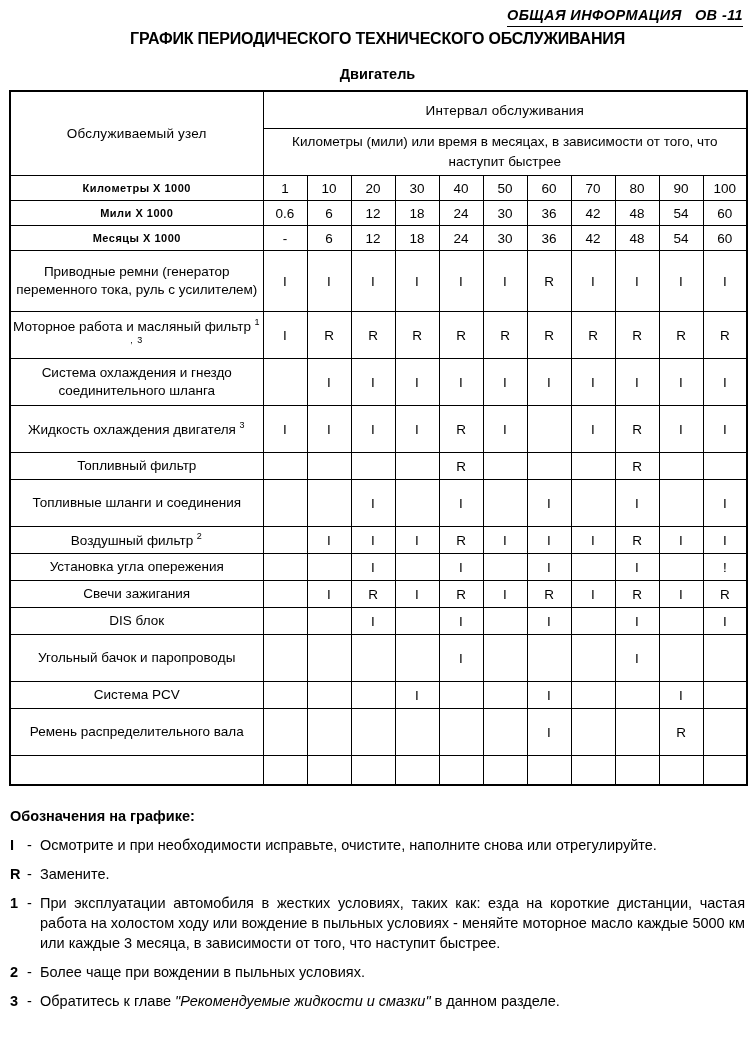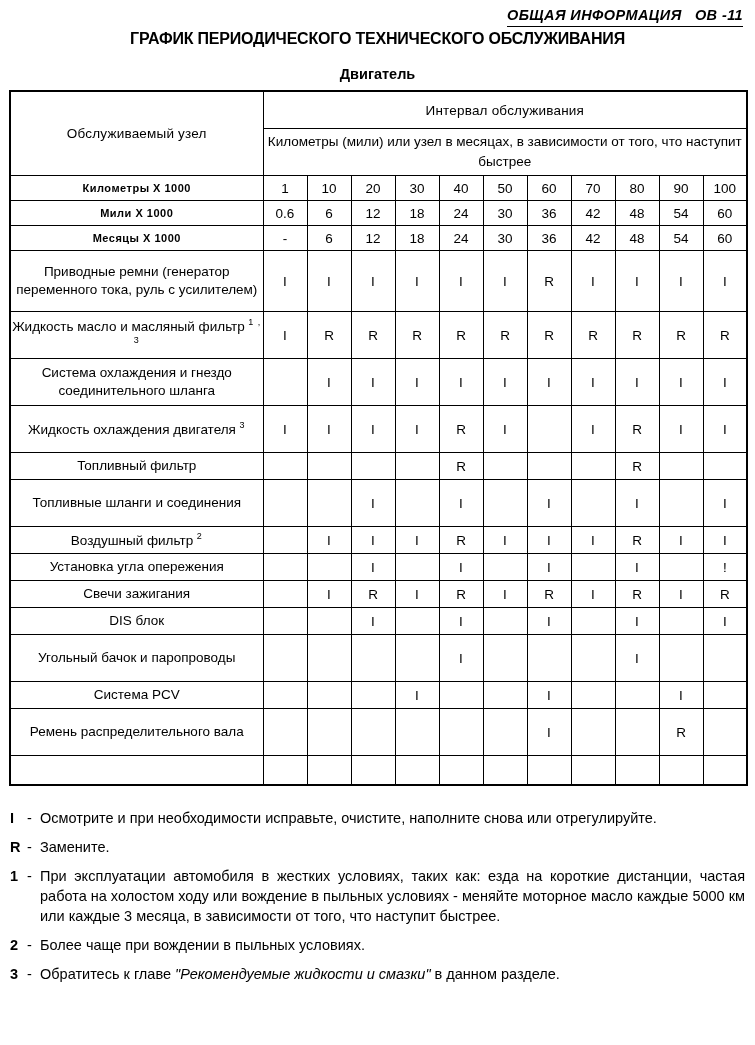--- a/index.html
+++ b/index.html
@@ -180,21 +180,21 @@
       <col class="col-n">
         <col class="col-n">
         <col class="col-n">
     </colgroup>
     <thead>
       <tr>
         <th class="hdr-item" rowspan="2">Обслуживаемый узел</th>
         <th class="hdr-interval" colspan="11">Интервал обслуживания</th>
       </tr>
       <tr>
-        <td class="hdr-note" colspan="11">Километры (мили) или узел в месяцах, в зависимости от того, что наступит быстрее</td>
+        <td class="hdr-note" colspan="11">Километры (мили) или время в месяцах, в зависимости от того, что наступит быстрее</td>
       </tr>
     </thead>
     <tbody id="sched-body">
         <tr>
           <td class="rowlabel bold">Километры X 1000</td>
           <td class="numcell">1</td>
           <td class="numcell">10</td>
           <td class="numcell">20</td>
           <td class="numcell">30</td>
           <td class="numcell">40</td>
@@ -241,21 +241,21 @@
           <td class="mark">I</td>
           <td class="mark">I</td>
           <td class="mark">I</td>
           <td class="mark">R</td>
           <td class="mark">I</td>
           <td class="mark">I</td>
           <td class="mark">I</td>
           <td class="mark">I</td>
         </tr>
         <tr>
-          <td class="rowlabel r-med"><span>Жидкость масло и масляный фильтр</span><sup class="fn"> 1 , 3</sup></td>
+          <td class="rowlabel r-med"><span>Моторное работа и масляный фильтр</span><sup class="fn"> 1 , 3</sup></td>
           <td class="mark">I</td>
           <td class="mark">R</td>
           <td class="mark">R</td>
           <td class="mark">R</td>
           <td class="mark">R</td>
           <td class="mark">R</td>
           <td class="mark">R</td>
           <td class="mark">R</td>
           <td class="mark">R</td>
           <td class="mark">R</td>
@@ -427,20 +427,21 @@
           <td class="mark r-blank">&nbsp;</td>
           <td class="mark r-blank">&nbsp;</td>
           <td class="mark r-blank">&nbsp;</td>
           <td class="mark r-blank">&nbsp;</td>
         </tr>
       </tbody>
   </table>
 </div>
 
 <div class="legend">
+  <div class="legend-title">Обозначения на графике:</div>
   <div id="legend-rows">
       <div class="legend-row">
         <div class="legend-key">I</div>
         <div class="legend-dash">-</div>
         <div class="legend-text">Осмотрите  и при  необходимости  исправьте, очистите, наполните снова или отрегулируйте.</div>
       </div>
       <div class="legend-row">
         <div class="legend-key">R</div>
         <div class="legend-dash">-</div>
         <div class="legend-text nj">Замените.</div>

